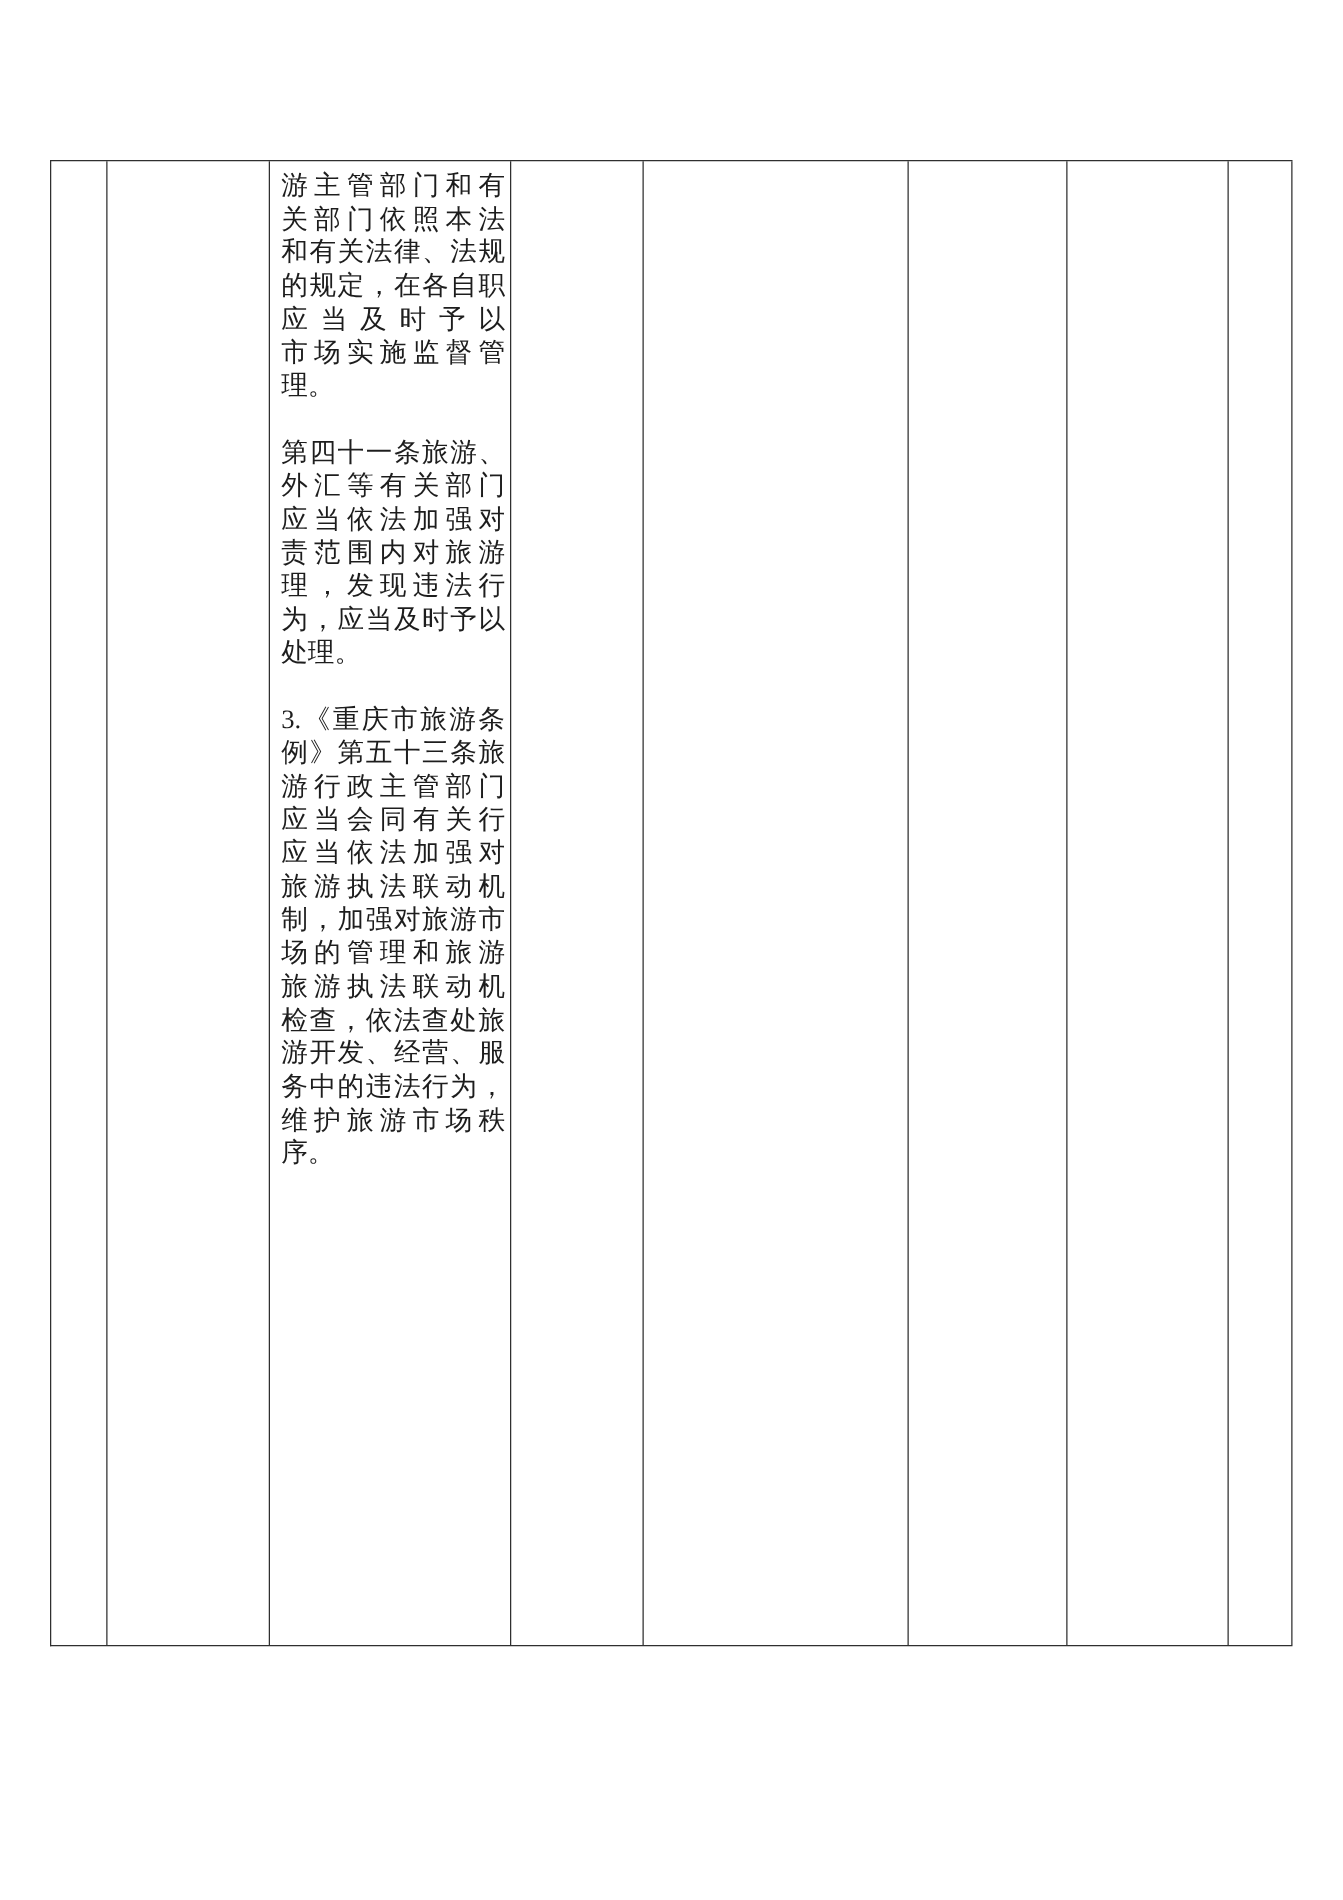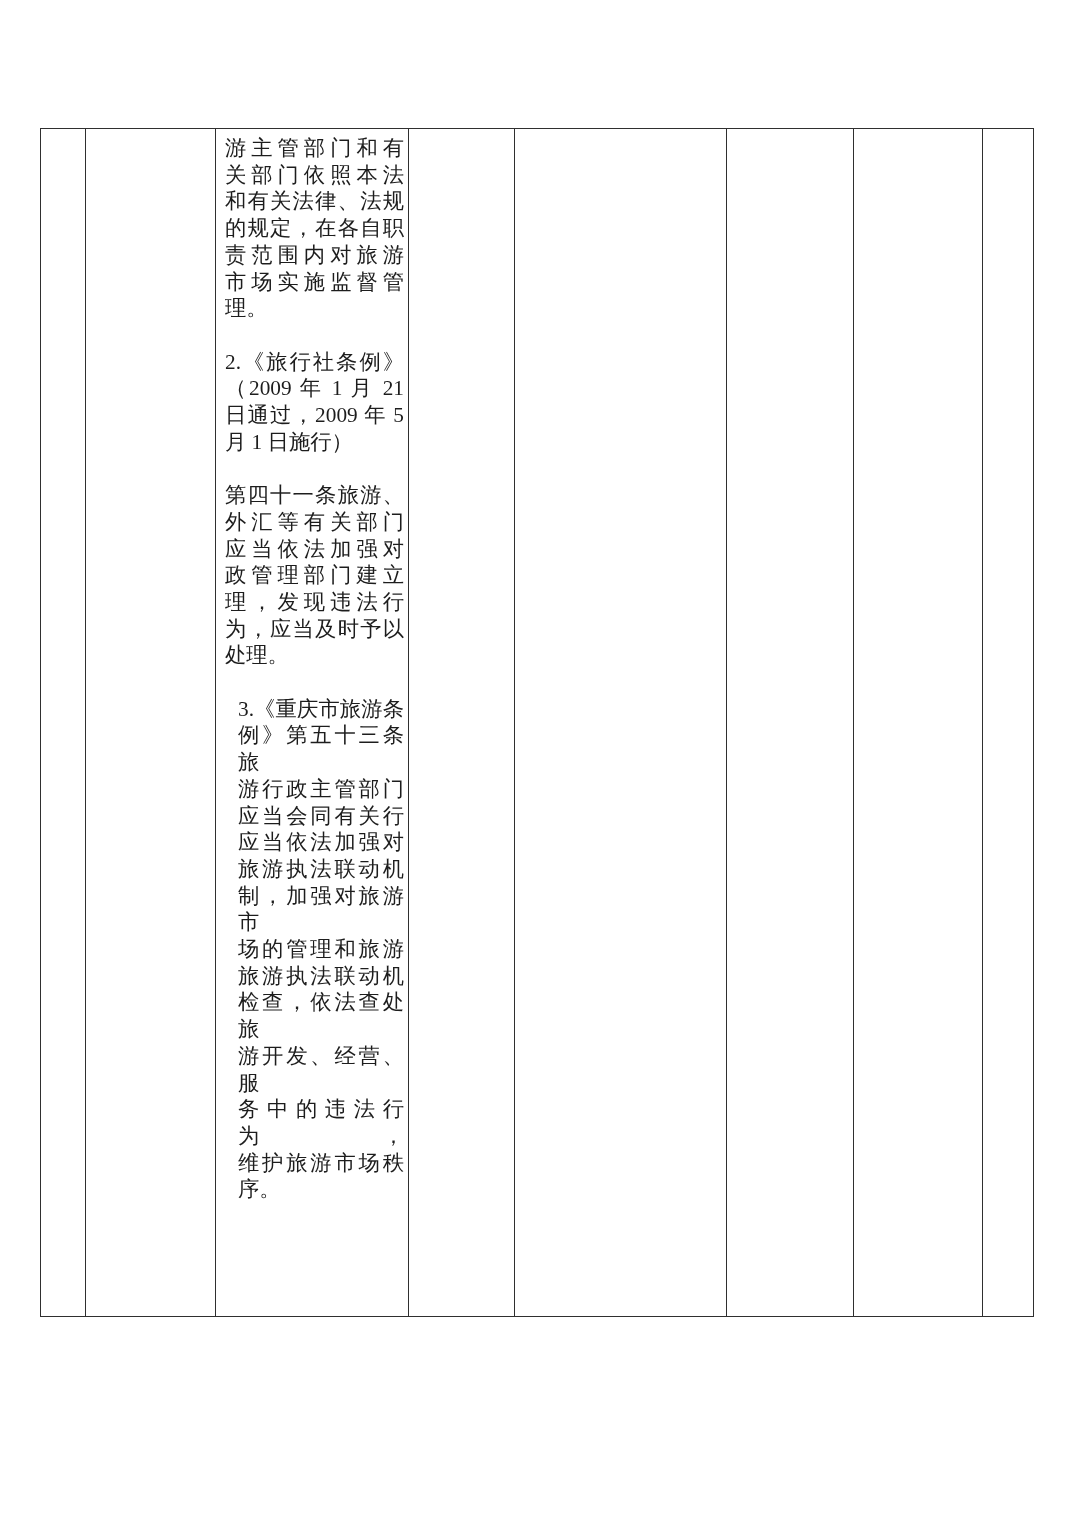--- a/index.html
+++ b/index.html
@@ -36,21 +36,20 @@
     font-size: 21.3px;
     line-height: 26.7px;
     color: #1d1d1d;
     overflow: hidden;
   }
   .para {
     margin: 0 0 26.7px 0;
   }
   .para:last-child {
     margin-bottom: 0;
-    margin-left: 13px;
   }
   .tline {
     text-align: justify;
     text-align-last: justify;
   }
   .tline.last {
     text-align-last: left;
   }
 </style>
 </head>
@@ -59,35 +58,29 @@
 <div class="doc-page">
   <div class="doc-table">
     <div class="cell" style="width:45px"></div>
     <div class="cell" style="width:130px"></div>
     <div class="cell cell-text" style="width:193px">
         <div class="para">
           <div class="tline">游主管部门和有</div>
           <div class="tline">关部门依照本法</div>
           <div class="tline">和有关法律、法规</div>
           <div class="tline">的规定，在各自职</div>
-          <div class="tline">责范围内对旅游</div>
+          <div class="tline">应当及时予以</div>
           <div class="tline">市场实施监督管</div>
           <div class="tline last">理。</div>
-        </div>
-        <div class="para">
-          <div class="tline">2.《旅行社条例》</div>
-          <div class="tline">（2009 年 1 月 21</div>
-          <div class="tline">日通过，2009 年 5</div>
-          <div class="tline last">月 1 日施行）</div>
         </div>
         <div class="para">
           <div class="tline">第四十一条旅游、</div>
           <div class="tline">外汇等有关部门</div>
           <div class="tline">应当依法加强对</div>
-          <div class="tline">政管理部门建立</div>
+          <div class="tline">责范围内对旅游</div>
           <div class="tline">理，发现违法行</div>
           <div class="tline">为，应当及时予以</div>
           <div class="tline last">处理。</div>
         </div>
         <div class="para">
           <div class="tline">3.《重庆市旅游条</div>
           <div class="tline">例》第五十三条旅</div>
           <div class="tline">游行政主管部门</div>
           <div class="tline">应当会同有关行</div>
           <div class="tline">应当依法加强对</div>

